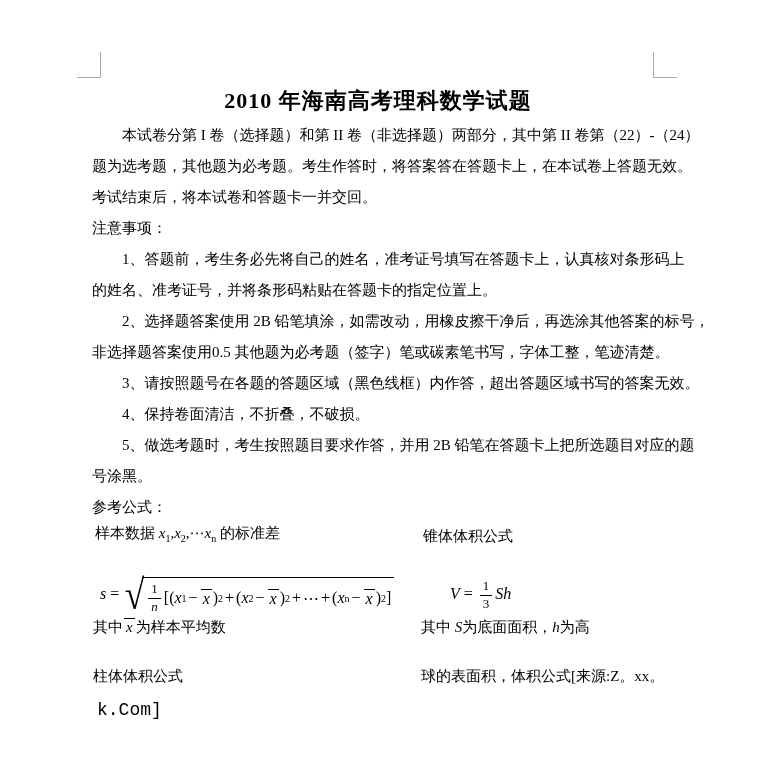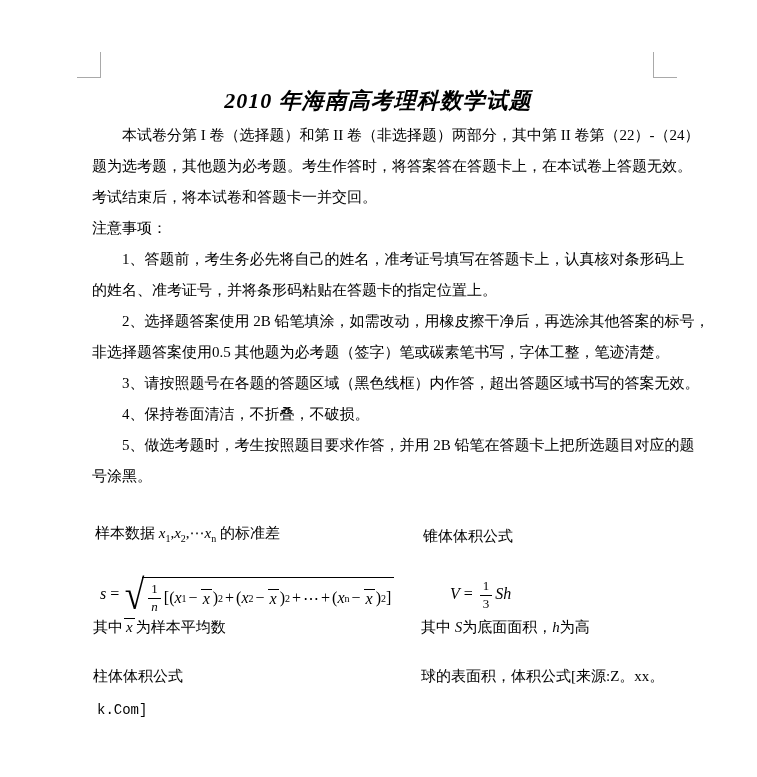--- a/index.html
+++ b/index.html
@@ -17,21 +17,20 @@
   .crop { position:absolute; width:23px; height:25px; }
   .crop-left  { left:77px;  top:52px; border-right:1px solid #a9a9a9; border-bottom:1px solid #a9a9a9; }
   .crop-right { left:653px; top:52px; border-left:1px solid #a9a9a9;  border-bottom:1px solid #a9a9a9; }
 
   .content { position:absolute; left:92px; top:0; width:572px; padding-top:82px; }
 
   .title {
     margin:0; height:38px; line-height:38px;
     font-size:22px; font-weight:bold; text-align:center;
     letter-spacing:1px;
-    font-style:italic;
   }
 
   .line { font-size:15px; line-height:31px; height:31px; white-space:nowrap; }
   .indent { padding-left:30px; }
 
   
   .frow { position:absolute; left:0; width:572px; display:flex; align-items:center; }
   .fl { flex:0 0 328px; width:328px; }
   .fr { flex:1 1 auto; }
   .pad1 { padding-left:1px; } .pad3 { padding-left:3px; }
@@ -49,21 +48,21 @@
   .fden { display:block; padding-top:1px; line-height:1.15; text-align:center; }
 
   .sqrt { display:inline-flex; align-items:flex-start; vertical-align:middle; }
   .rsign { font-size:42px; line-height:42px; font-weight:400; margin-right:-4px; transform:scaleX(.85); }
   .rcand { display:inline-flex; align-items:center; border-top:1.5px solid #000; margin-top:3px; padding:4px 3px 0 3px; }
 
   .obar { display:inline-block; border-top:1.2px solid #000; line-height:1; padding:1px 2px 0 2px; margin:0 1px; }
 
   .big { font-size:17px; }
   .gap28 { margin-left:28px; }
-  .wm { font-size:14px; font-family:"Liberation Mono","DejaVu Sans Mono",monospace; }
+  .wm { font-size:18px; font-family:"Liberation Mono","DejaVu Sans Mono",monospace; }
 </style>
 </head>
 <body>
 
 <div class="page">
   <div class="crop crop-left"></div>
   <div class="crop crop-right"></div>
 
   <div class="content">
     <h1 class="title">2010 年海南高考理科数学试题</h1>
@@ -73,20 +72,21 @@
     <div class="line">考试结束后，将本试卷和答题卡一并交回。</div>
     <div class="line">注意事项：</div>
     <div class="line indent">1、答题前，考生务必先将自己的姓名，准考证号填写在答题卡上，认真核对条形码上</div>
     <div class="line">的姓名、准考证号，并将条形码粘贴在答题卡的指定位置上。</div>
     <div class="line indent">2、选择题答案使用 2B 铅笔填涂，如需改动，用橡皮擦干净后，再选涂其他答案的标号，</div>
     <div class="line">非选择题答案使用0.5 其他题为必考题（签字）笔或碳素笔书写，字体工整，笔迹清楚。</div>
     <div class="line indent">3、请按照题号在各题的答题区域（黑色线框）内作答，超出答题区域书写的答案无效。</div>
     <div class="line indent">4、保持卷面清洁，不折叠，不破损。</div>
     <div class="line indent">5、做选考题时，考生按照题目要求作答，并用 2B 铅笔在答题卡上把所选题目对应的题</div>
     <div class="line">号涂黑。</div>
+    <div class="line">参考公式：</div>
 
     <div class="frow" style="top:522px;">
       <div class="fl pad3 tline">
         <span>样本数据 </span><i class="mi">x</i><sub>1</sub><span>,</span><i class="mi">x</i><sub>2</sub><span>,</span><span>⋯</span><i class="mi">x</i><sub>n</sub><span> 的标准差</span>
       </div>
       <div class="fr tline">锥体体积公式</div>
     </div>
 
     <div class="frow" style="top:565px; height:60px;">
       <div class="fl pad8 fx">

